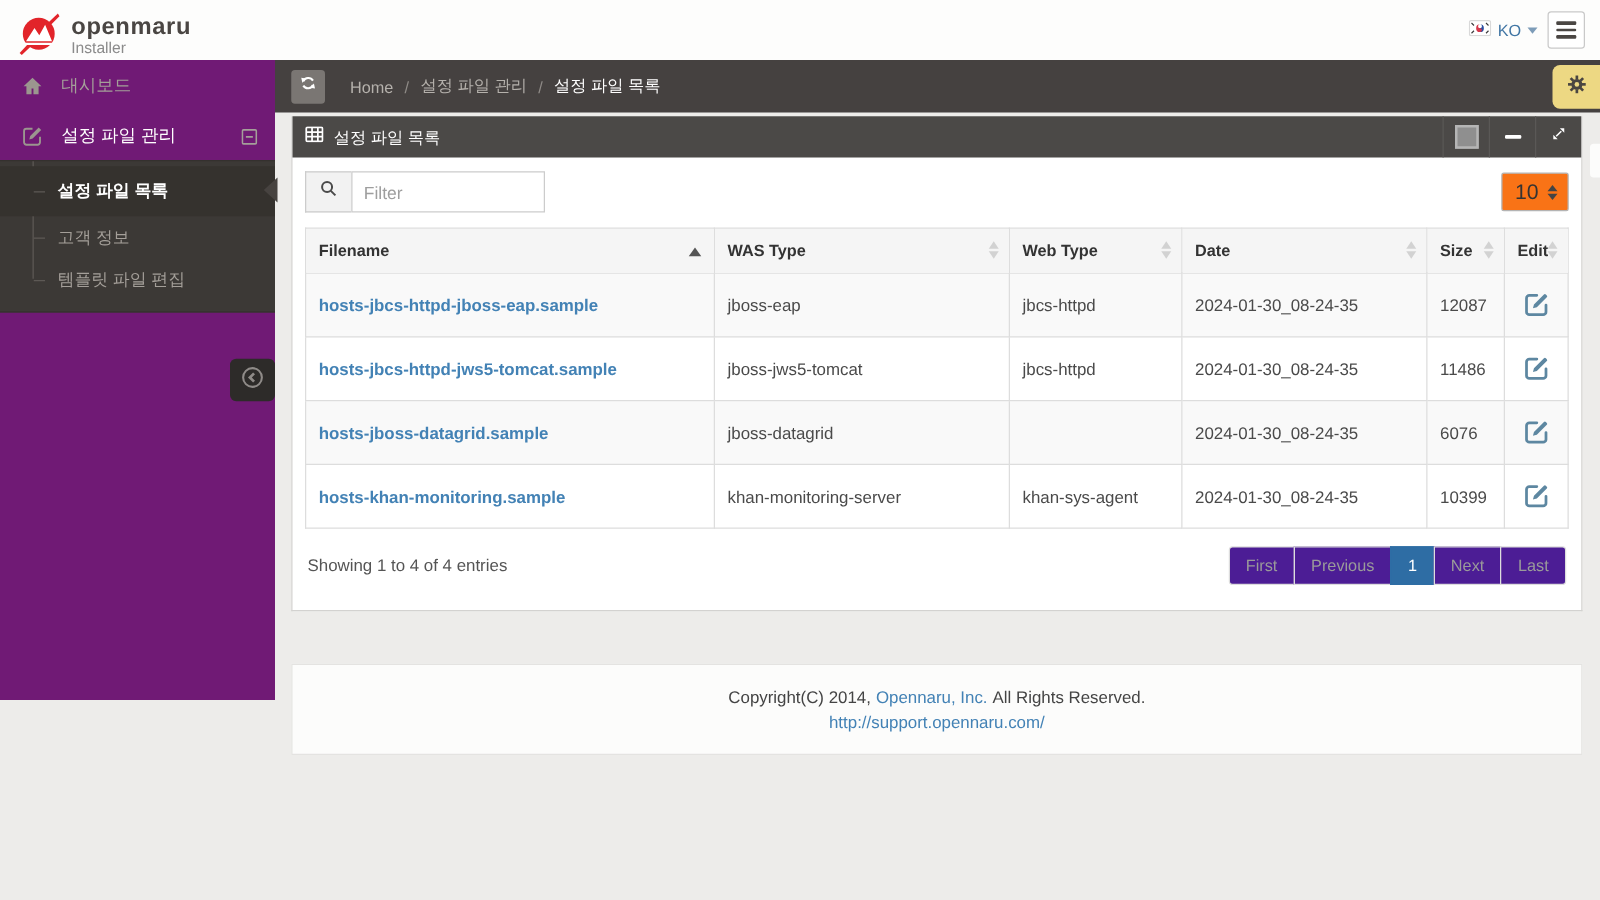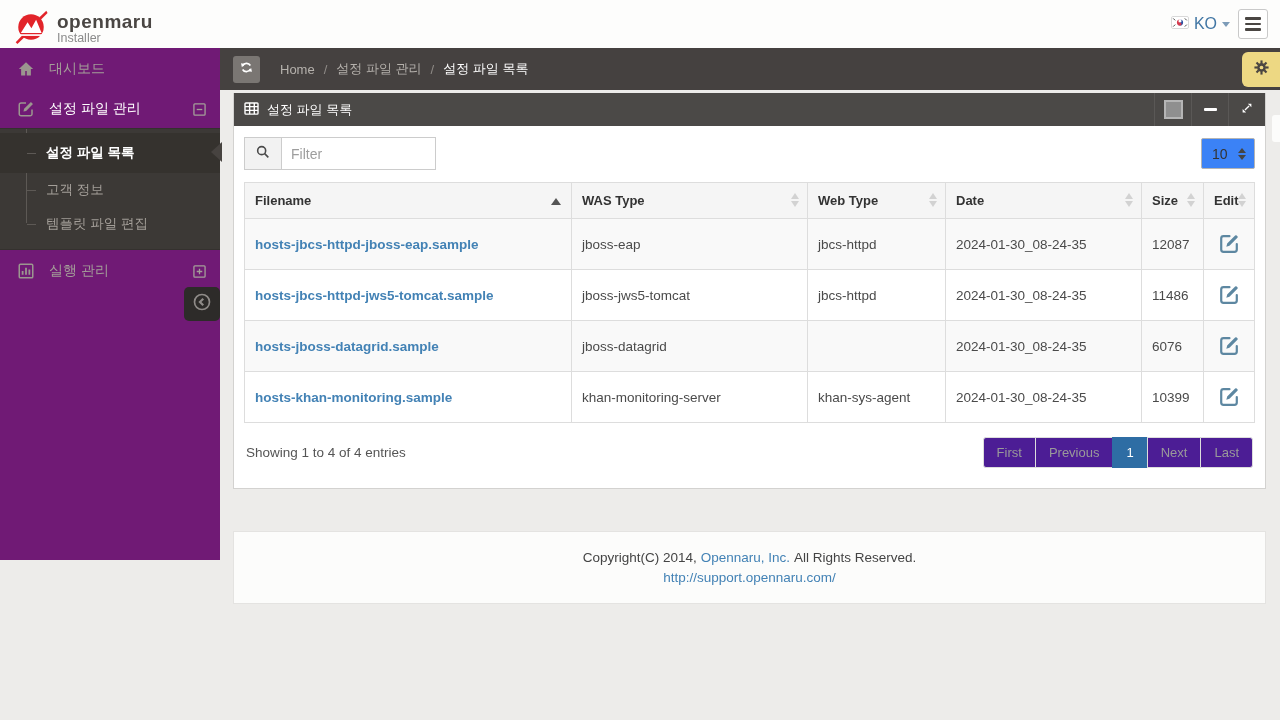--- a/index.html
+++ b/index.html
@@ -7,21 +7,21 @@
   body { font-family:"Liberation Sans", sans-serif; background:#edecea; color:#4a4a4a; }
 
   
   .topbar { position:absolute; left:0; top:0; width:1280px; height:48px; background:#fdfdfc;
             display:flex; align-items:center; justify-content:space-between; padding:0 12px 0 14px; z-index:30; }
   .brand { display:flex; align-items:center; gap:9px; cursor:pointer;margin-top:10px; }
   .brand-text { line-height:1.05; }
   .brand-title { font-size:19px; font-weight:bold; color:#4a4643; letter-spacing:.5px; display:block; }
   .brand-sub { font-size:12.5px; color:#8b8b8b; display:block; }
   .topbar-right { display:flex; align-items:center; gap:8px; }
-  .lang { display:flex; align-items:center; gap:5px; color:#4176a4; font-size:16px; cursor:pointer; }
+  .lang { display:flex; align-items:center; gap:5px; color:#4176a4; font-size:13px; cursor:pointer; }
   .chev-down { width:0; height:0; border-left:4px solid transparent; border-right:4px solid transparent; border-top:5px solid #7d9cb8; }
   .hamburger { width:30px; height:30px; background:#fff; border:1px solid #c9c9c9; border-radius:3px;
                display:flex; flex-direction:column; justify-content:center; align-items:center; gap:3px; cursor:pointer; }
   .hamburger span { display:block; width:16px; height:2.5px; background:#4a4643; border-radius:1px; }
 
   
   .sidebar { position:absolute; left:0; top:48px; width:220px; height:512px; background:#701a75; z-index:20; }
   .nav-item { display:flex; align-items:center; padding:0 14px 0 16px; color:#a49f99; font-size:14px; cursor:pointer; }
   .nav-item .mi { width:20px; margin-right:13px; display:flex; justify-content:center; color:#9b968f; }
   .nav-item.h42 { height:42px; }
@@ -66,22 +66,22 @@
   .pt-minus { width:13px; height:3px; background:#fff; border-radius:1px; }
   .panel-body { padding:11px 10px 20px; }
 
   .toolbar { display:flex; align-items:center; justify-content:space-between; margin-bottom:12px; }
   .filter-group { display:flex; }
   .filter-icon-box { width:37px; height:33px; background:#f2f2f2; border:1px solid #cccccc; border-right:none;
                      display:flex; align-items:center; justify-content:center; }
   .filter-input { width:155px; height:33px; border:1px solid #cccccc; font-size:14px; padding:0 9px; color:#555; outline:none;
                   font-family:"Liberation Sans", sans-serif; }
   .filter-input::placeholder { color:#9e9e9e; }
-  .pagesize { width:54px; height:31px; border:1px solid #b4b4b4; border-radius:2px; background:#3b82f6; display:flex;
-              align-items:center; padding:0 8px 0 10px; font-size:14px; color:#333; cursor:pointer; justify-content:space-between; }
+  .pagesize { width:54px; height:31px; border:1px solid #b4b4b4; border-radius:2px; background:#f97316; display:flex;
+              align-items:center; padding:0 8px 0 10px; font-size:17px; color:#333; cursor:pointer; justify-content:space-between; }
   .spin { display:flex; flex-direction:column; gap:2px; }
   .spin i { display:block; width:0; height:0; border-left:4px solid transparent; border-right:4px solid transparent; }
   .spin .up { border-bottom:5px solid #444; }
   .spin .dn { border-top:5px solid #444; }
 
   table { width:100%; border-collapse:collapse; table-layout:fixed; }
   th { background:#f5f5f5; text-align:left; font-size:13px; color:#333; padding:10px 10px; border:1px solid #dddddd;
        position:relative; cursor:pointer; font-weight:bold; }
   td { font-size:13.5px; padding:14px 10px; border:1px solid #dddddd; color:#4a4a4a; vertical-align:middle; }
   tr.odd td { background:#f9f9f9; }
@@ -180,35 +180,20 @@
       <span>설정 파일 목록</span>
     </div>
     <div class="sub-item">
       <span>고객 정보</span>
     </div>
     <div class="sub-item">
       <span>템플릿 파일 편집</span>
     </div>
   </div>
 
-  <div class="nav-item h42">
-    <span class="mi">
-      <svg width="18" height="18" viewBox="0 0 24 24" fill="none" stroke="currentColor" stroke-width="2">
-        <rect x="3" y="3" width="18" height="18" rx="1.5"></rect>
-        <path d="M7.5 17v-5M12 17V7.5M16.5 17v-7" stroke-width="2.4"></path>
-      </svg>
-    </span>
-    <span>실행 관리</span>
-    <span class="state">
-      <svg width="13" height="13" viewBox="0 0 14 14" fill="none" stroke="currentColor" stroke-width="1.4">
-        <rect x="1" y="1" width="12" height="12" rx="1"></rect>
-          <path d="M4 7h6M7 4v6"></path>
-      </svg>
-    </span>
-  </div>
 
   <div class="collapse-tab">
     <span>
       <svg width="20" height="20" viewBox="0 0 24 24" fill="none" stroke="#8f8b88" stroke-width="2">
         <circle cx="12" cy="12" r="9"></circle>
         <path d="M13.5 8 L9.5 12 l4 4" stroke-width="2.6"></path>
       </svg>
     </span>
   </div>
 </aside>

